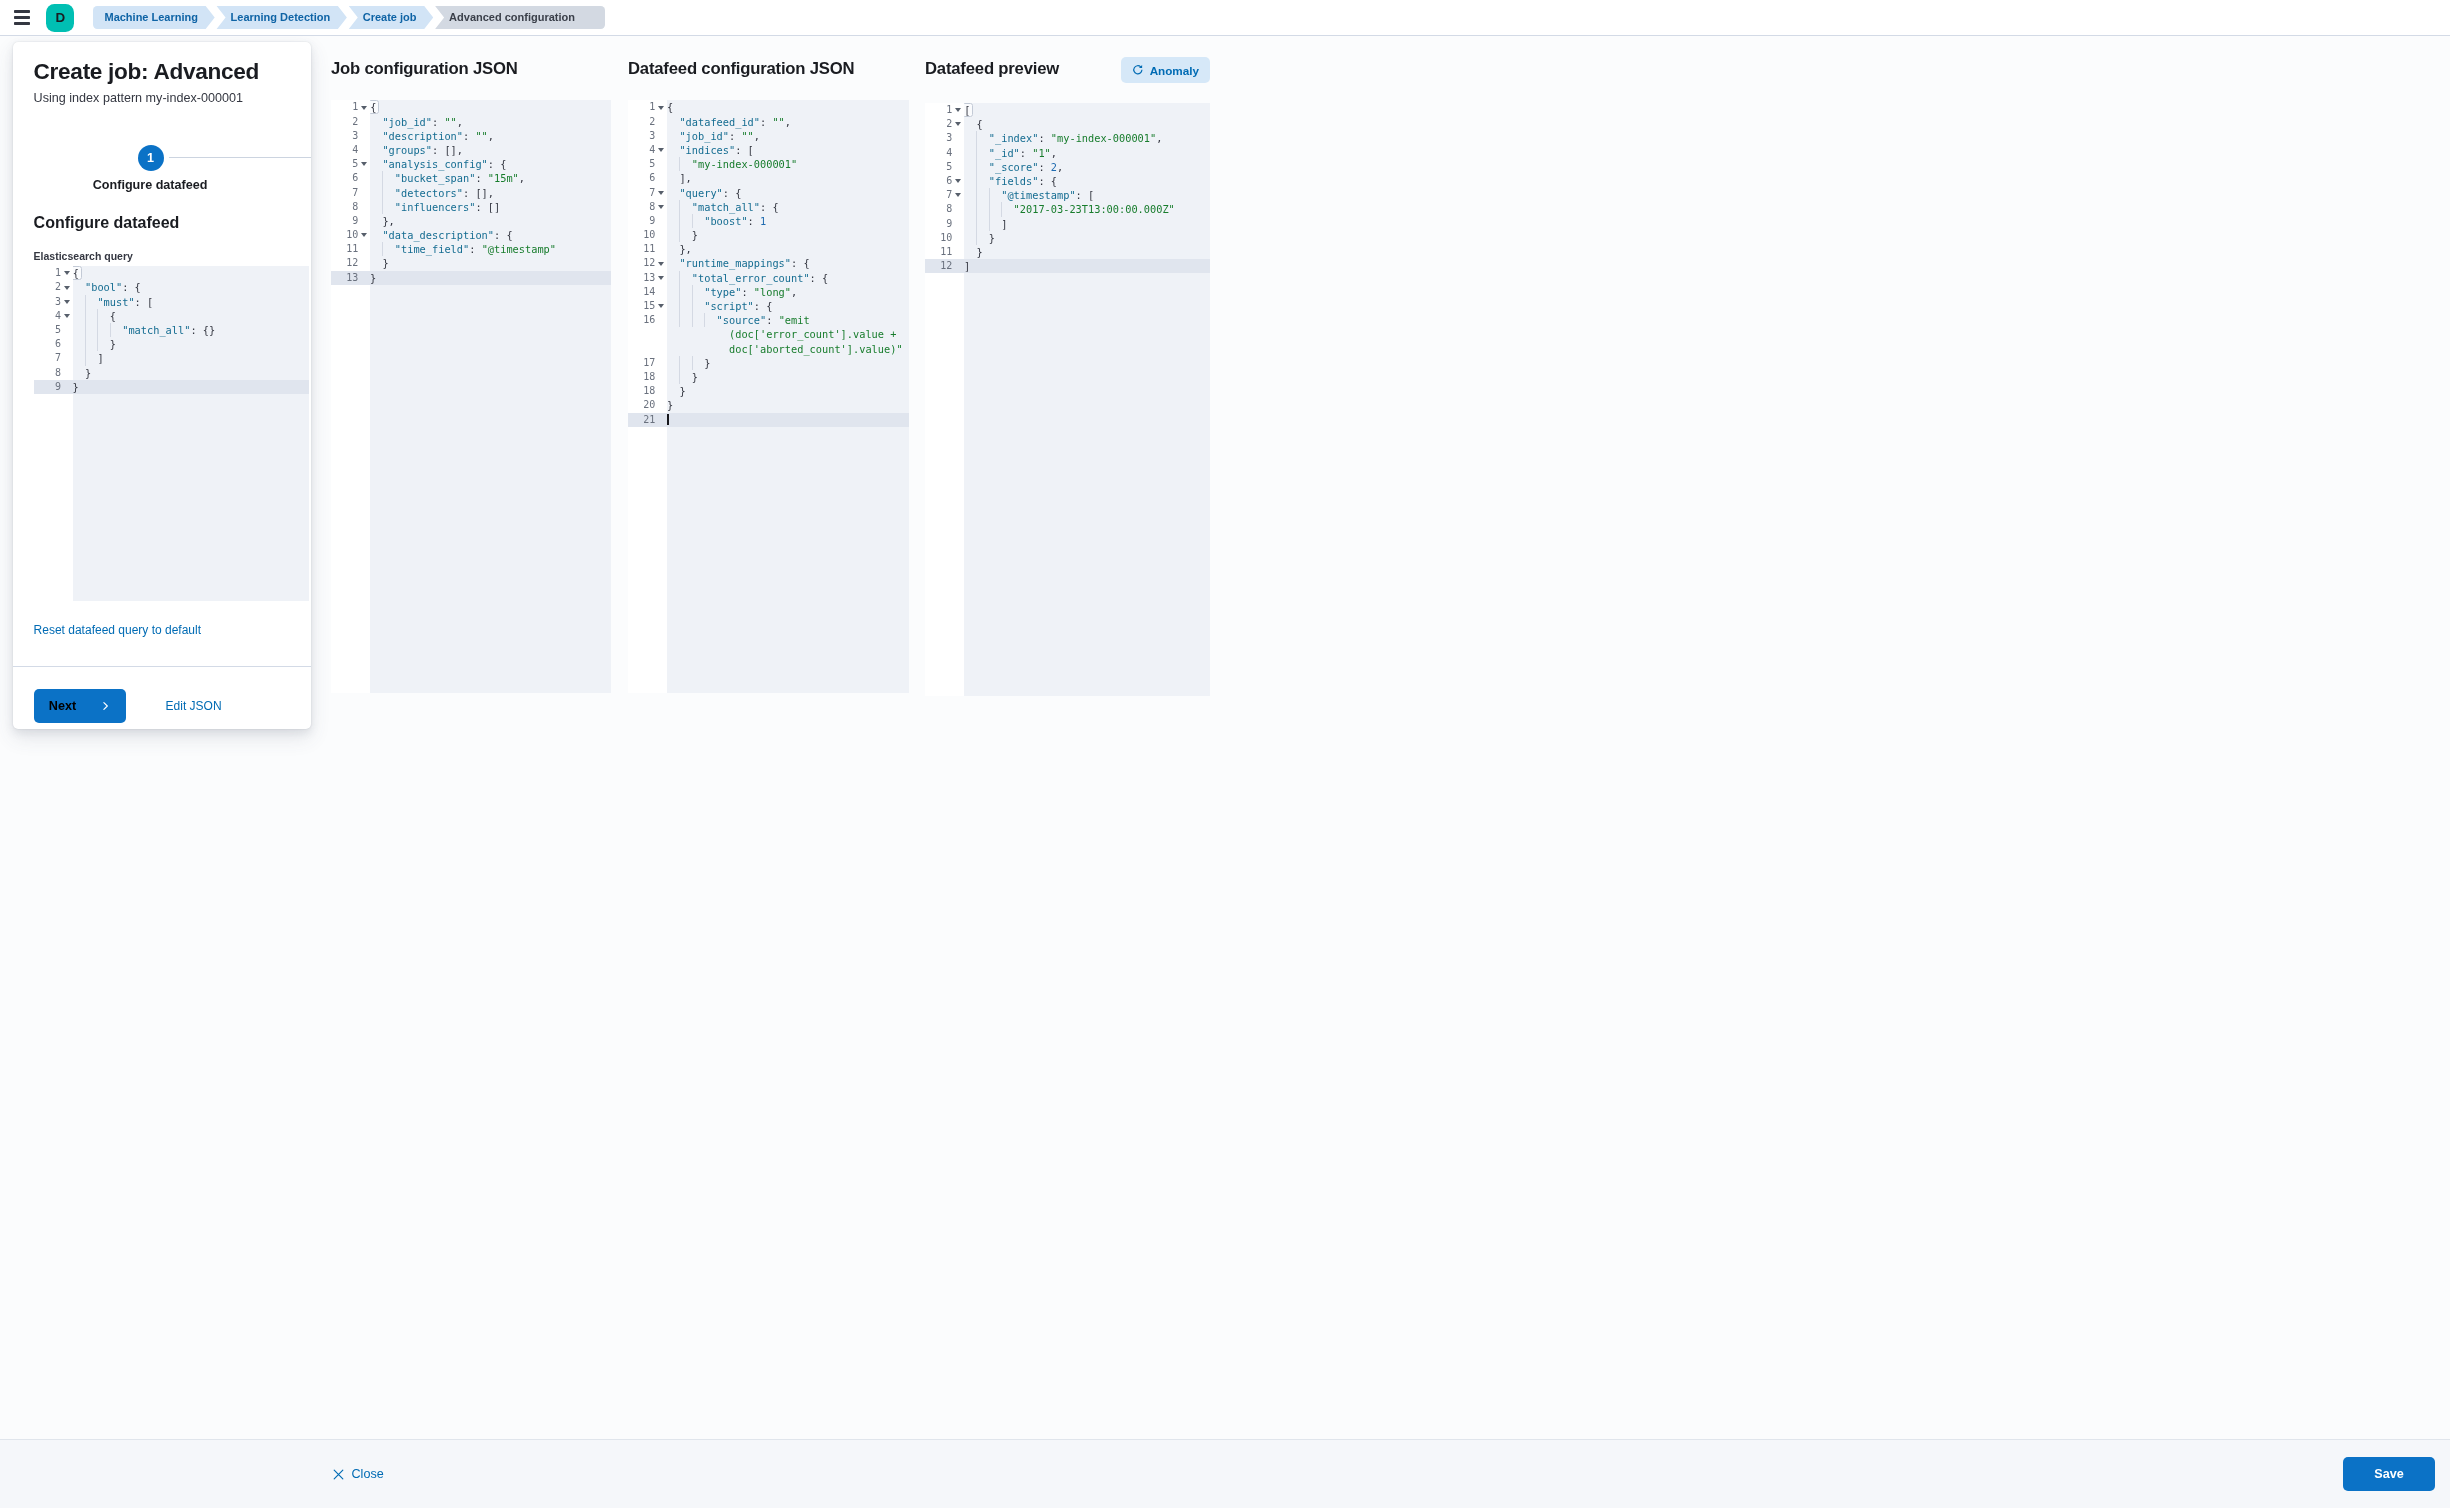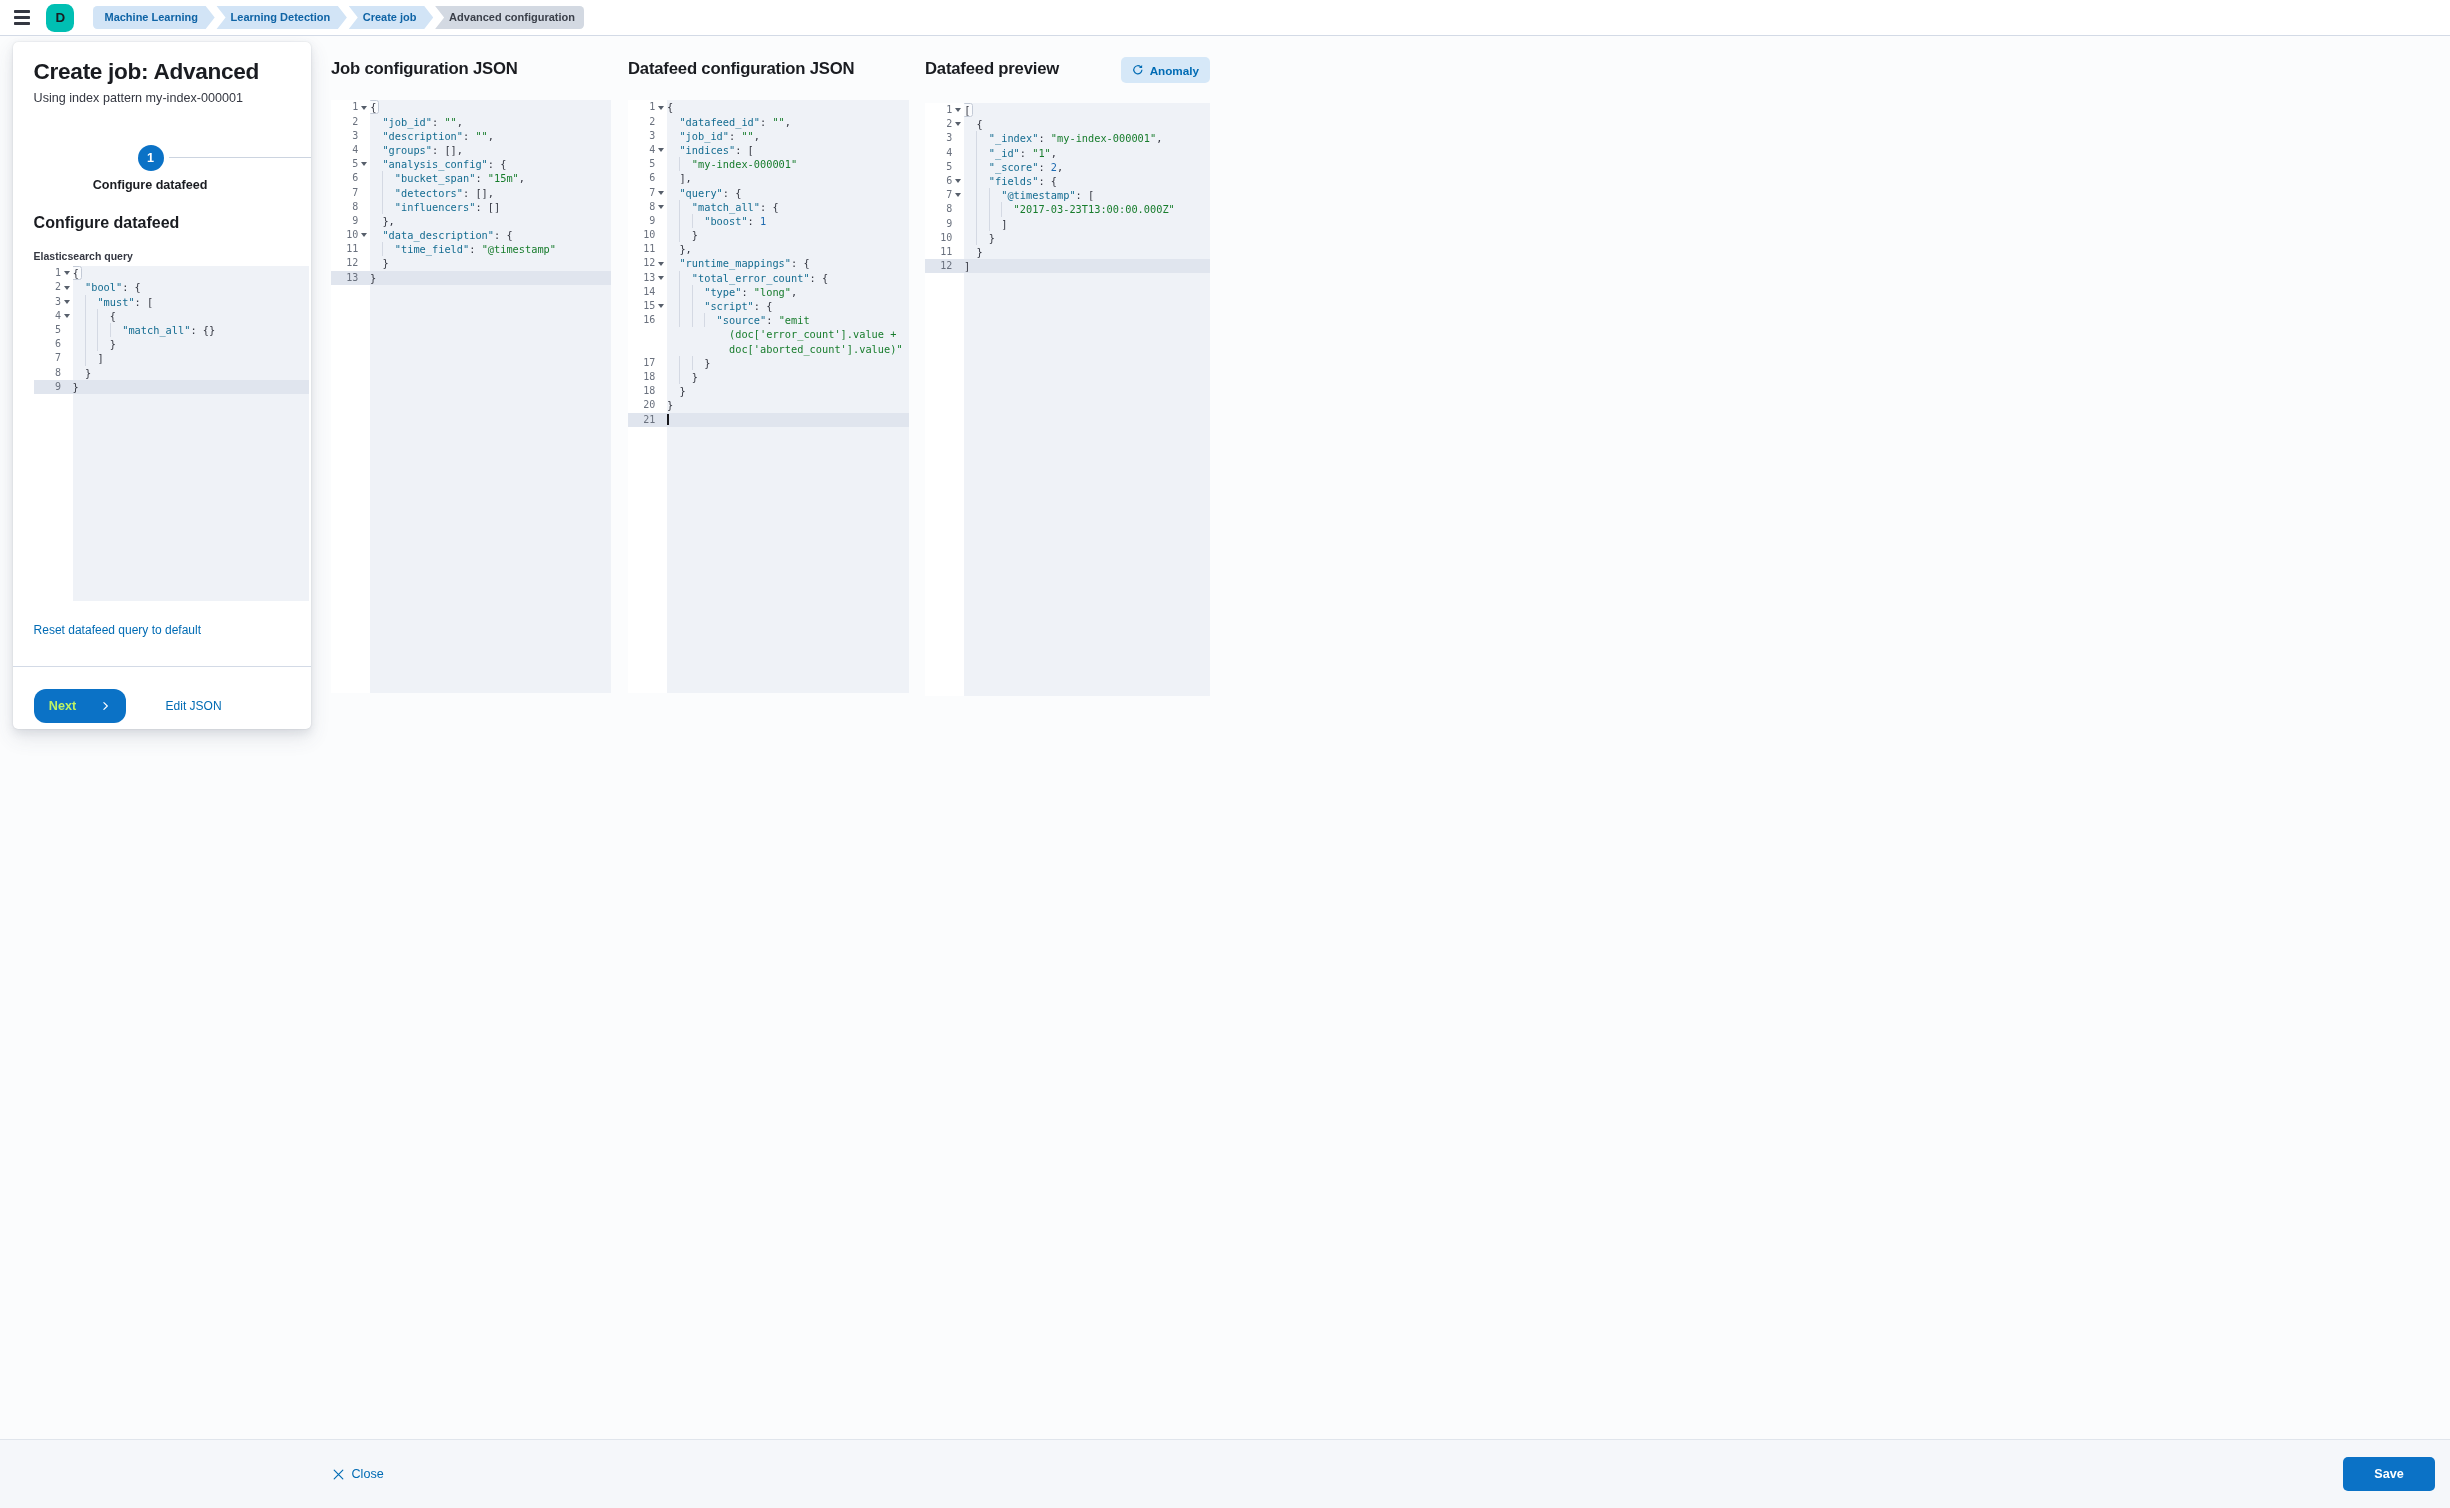--- a/index.html
+++ b/index.html
@@ -23,21 +23,21 @@
     display:flex;align-items:center;justify-content:center;font-weight:700;font-size:13.4px;
     margin-left:8.4px;border:none;cursor:pointer}
   .crumbs{display:flex;align-items:center;margin-left:18.4px}
   .crumb{height:23.4px;display:flex;align-items:center;font-size:11px;font-weight:600;
     background:var(--crumb-bg);color:var(--crumb-txt);padding:0 16.7px 0 14.2px;margin-right:1.7px;
     clip-path:polygon(0 0,calc(100% - 9.2px) 0,100% 50%,calc(100% - 9.2px) 100%,0 100%,9.2px 50%);
     cursor:pointer;white-space:nowrap}
   .crumb.first{border-radius:4.2px 0 0 4.2px;padding-left:11.7px;
     clip-path:polygon(0 0,calc(100% - 9.2px) 0,100% 50%,calc(100% - 9.2px) 100%,0 100%)}
   .crumb.last{background:var(--crumb-last-bg);color:var(--crumb-last-txt);border-radius:0 4.2px 4.2px 0;
-    padding-right:9px;clip-path:polygon(0 0,100% 0,100% 100%,0 100%,9.2px 50%);cursor:default}
+    padding-right:30px;clip-path:polygon(0 0,100% 0,100% 100%,0 100%,9.2px 50%);cursor:default}
 
   
   .bottombar{position:absolute;left:0;right:0;bottom:0;height:69px;background:var(--bar-bg);
     border-top:0.8px solid #e0e5ec;z-index:5}
   .closebtn{position:absolute;left:333px;top:50%;transform:translateY(-50%);
     display:flex;align-items:center;gap:7.5px;background:none;border:none;color:var(--link);
     font-size:12.6px;font-weight:500;cursor:pointer;font-family:inherit}
   .savebtn{position:absolute;right:15px;top:50%;transform:translateY(-50%);
     width:92px;height:34px;background:var(--accent);color:#fff;border:none;border-radius:5px;
     font-size:12.6px;font-weight:600;cursor:pointer;font-family:inherit}
@@ -55,21 +55,21 @@
     margin-left:104px;flex:0 0 26px;border:none;cursor:pointer}
   .connector{flex:1;height:1.7px;background:#ccd4e0;margin-left:5.9px}
   .step-label{margin:7.5px 0 0 33px;width:167px;text-align:center;font-size:12.6px;font-weight:700}
   .f-h2{font-size:16px;font-weight:700;margin-top:22px}
   .f-label{font-size:10.5px;font-weight:700;margin-top:18px;color:#343741}
   .q-editor-wrap{margin:4.2px -19px 0 0}
   .resetlink{margin-top:22px;align-self:flex-start;background:none;border:none;color:var(--link);
     font-size:12px;font-weight:500;cursor:pointer;font-family:Liberation Sans, sans-serif;padding:0}
   .f-divider{height:0.8px;background:#d3dae6;margin:28.5px -21px 0 -21px}
   .f-footer{display:flex;align-items:center;gap:40px;margin-top:22.6px}
-  .nextbtn{width:92px;height:34px;background:var(--accent);color:#bef264;border:none;border-radius:12px;
+  .nextbtn{width:92px;height:34px;background:var(--accent);color:#000000;border:none;border-radius:5px;
     font-size:12.6px;font-weight:600;cursor:pointer;font-family:inherit;
     display:flex;align-items:center;justify-content:center;gap:25px}
   .editjson{background:none;border:none;color:var(--link);font-size:12px;font-weight:500;
     cursor:pointer;font-family:inherit}
 
   
   .panel{position:absolute;top:57px;z-index:1}
   .panel h2{font-size:16.7px;font-weight:700;line-height:23.4px;letter-spacing:-0.2px}
   .p1{left:331px;width:280px}
   .p2{left:628px;width:281px}

